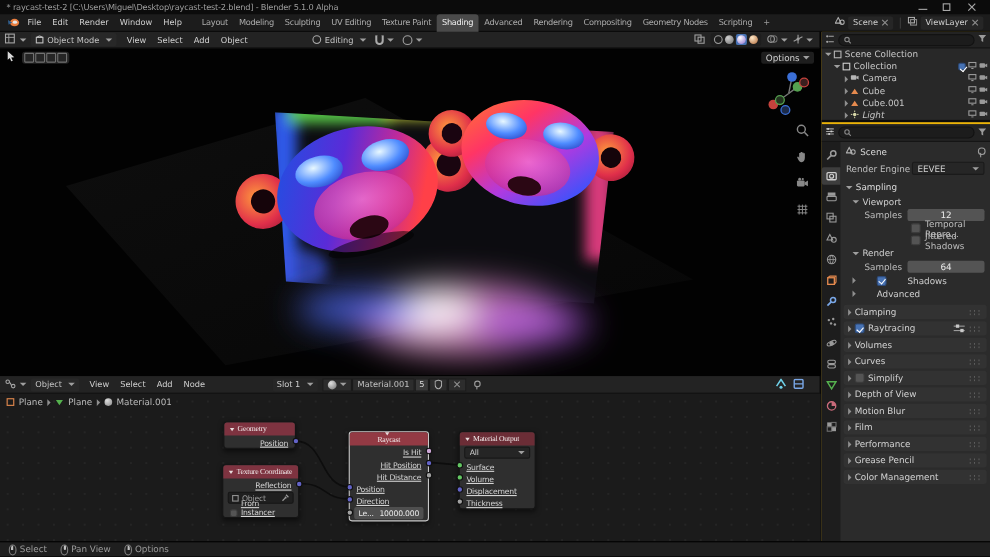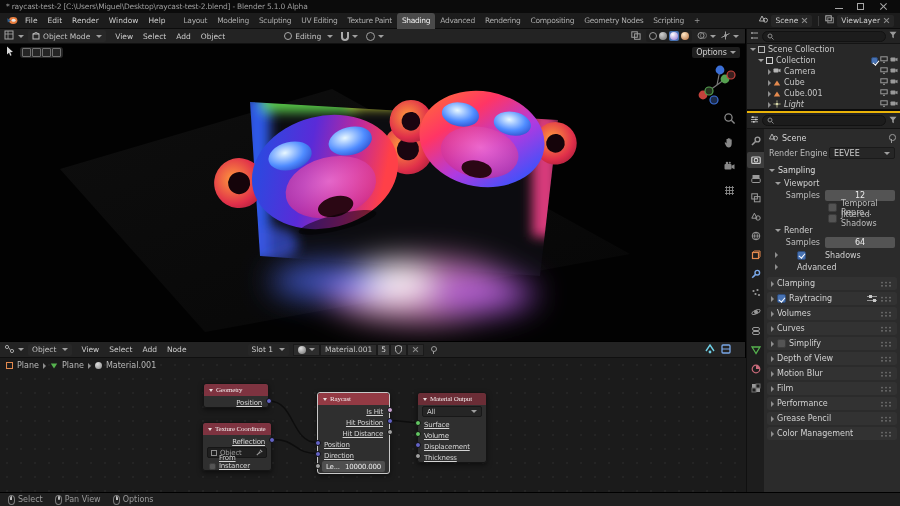--- a/index.html
+++ b/index.html
@@ -528,21 +528,21 @@
               <path d="M0.8,6.2 3.6,3.4 M3,2.6 4.4,4 M4,0.8 6.2,3" stroke="#9a9a9a" stroke-width="1.1"></path>
             </svg>
         </div>
         <div class="nrow" style="gap:3px;">
           <span class="cb" style="width:7px;height:7px;"></span>
           <span>From Instancer</span>
         </div>
       </div>
 
       <div class="node active" style="left:317px;top:34px;width:73px;">
-        <div class="node-h" style="background:var(--node-raycast);">
+        <div class="node-h" style="background:var(--node-raycast);flex-direction:column;">
           <i class="hchv"></i>
           <span>Raycast</span>
         </div>
         <div class="nrow out">
           <span>Is Hit</span>
           <span class="sock r" style="background:var(--sock-bool);"></span>
         </div>
         <div class="nrow out">
           <span>Hit Position</span>
           <span class="sock r" style="background:var(--sock-vector);"></span>

